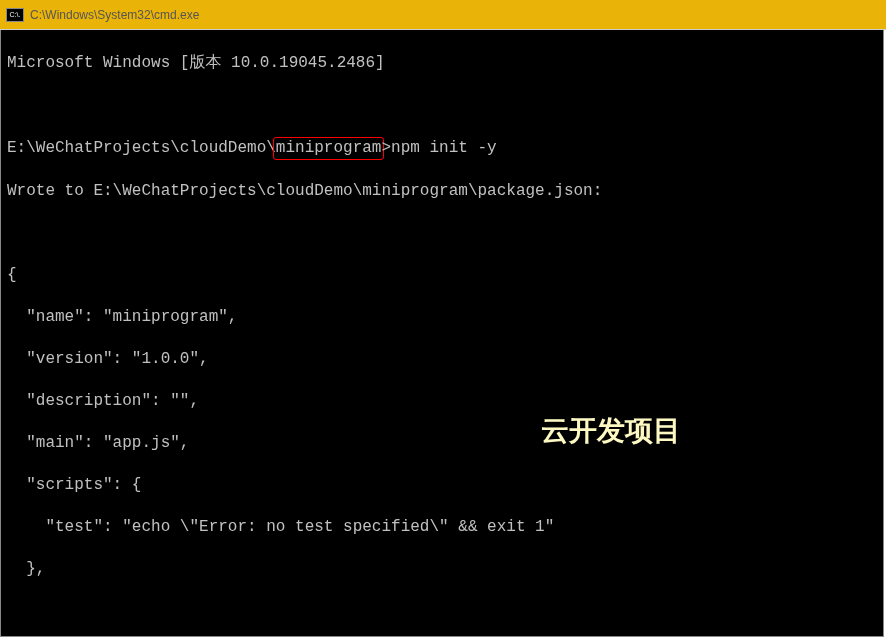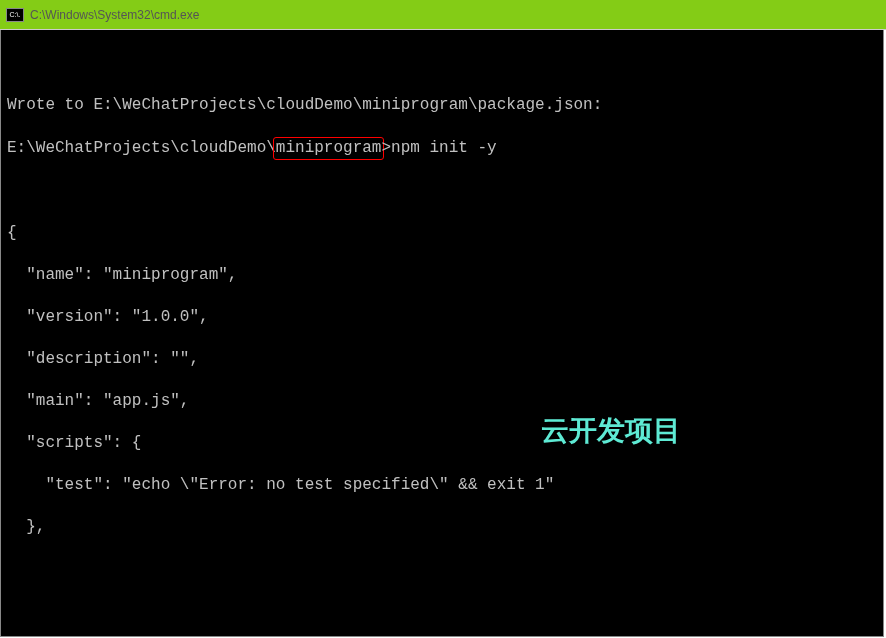--- a/index.html
+++ b/index.html
@@ -9,21 +9,21 @@
     }
     body {
       width: 886px;
       height: 638px;
       background: #ffffff;
       font-family: Consolas, 'Courier New', monospace;
       overflow: hidden;
     }
     .titlebar {
       height: 30px;
-      background: #84cc16;
+      background: #eab308;
       border-bottom: 1px solid #cccccc;
       display: flex;
       align-items: center;
       padding-left: 6px;
     }
     .titlebar-icon {
       width: 18px;
       height: 14px;
       background: #000000;
       border: 1px solid #888;
@@ -56,40 +56,41 @@
     }
     .highlight-box {
       border: 1px solid #ff0000;
       border-radius: 3px;
       padding: 0 2px;
       margin: 0 -3px;
       display: inline-block;
     }
     .annotation {
       position: absolute;
-      color: #5eead4;
+      color: #fef9c3;
       font-family: 'Microsoft YaHei', Arial, sans-serif;
       font-size: 28px;
       font-weight: bold;
       top: 390px;
       left: 540px;
     }
   </style>
 </head>
 <body>
 
 <div class="titlebar">
   <div class="titlebar-icon">C:\.</div>
   <div class="titlebar-text">C:\Windows\System32\cmd.exe</div>
 </div>
 
 <div class="terminal">
+<div>Microsoft Windows [版本 10.0.19045.2486]</div>
 <div> </div>
+<div><span>E:\WeChatProjects\cloudDemo\</span><span class="highlight-box">miniprogram</span><span>&gt;npm init -y</span></div>
 <div>Wrote to E:\WeChatProjects\cloudDemo\miniprogram\package.json:</div>
-<div><span>E:\WeChatProjects\cloudDemo\</span><span class="highlight-box">miniprogram</span><span>&gt;npm init -y</span></div>
 <div> </div>
 <div>{</div>
 <div>  "name": "miniprogram",</div>
 <div>  "version": "1.0.0",</div>
 <div>  "description": "",</div>
 <div>  "main": "app.js",</div>
 <div>  "scripts": {</div>
 <div>    "test": "echo \"Error: no test specified\" &amp;&amp; exit 1"</div>
 <div>  },</div>
 

